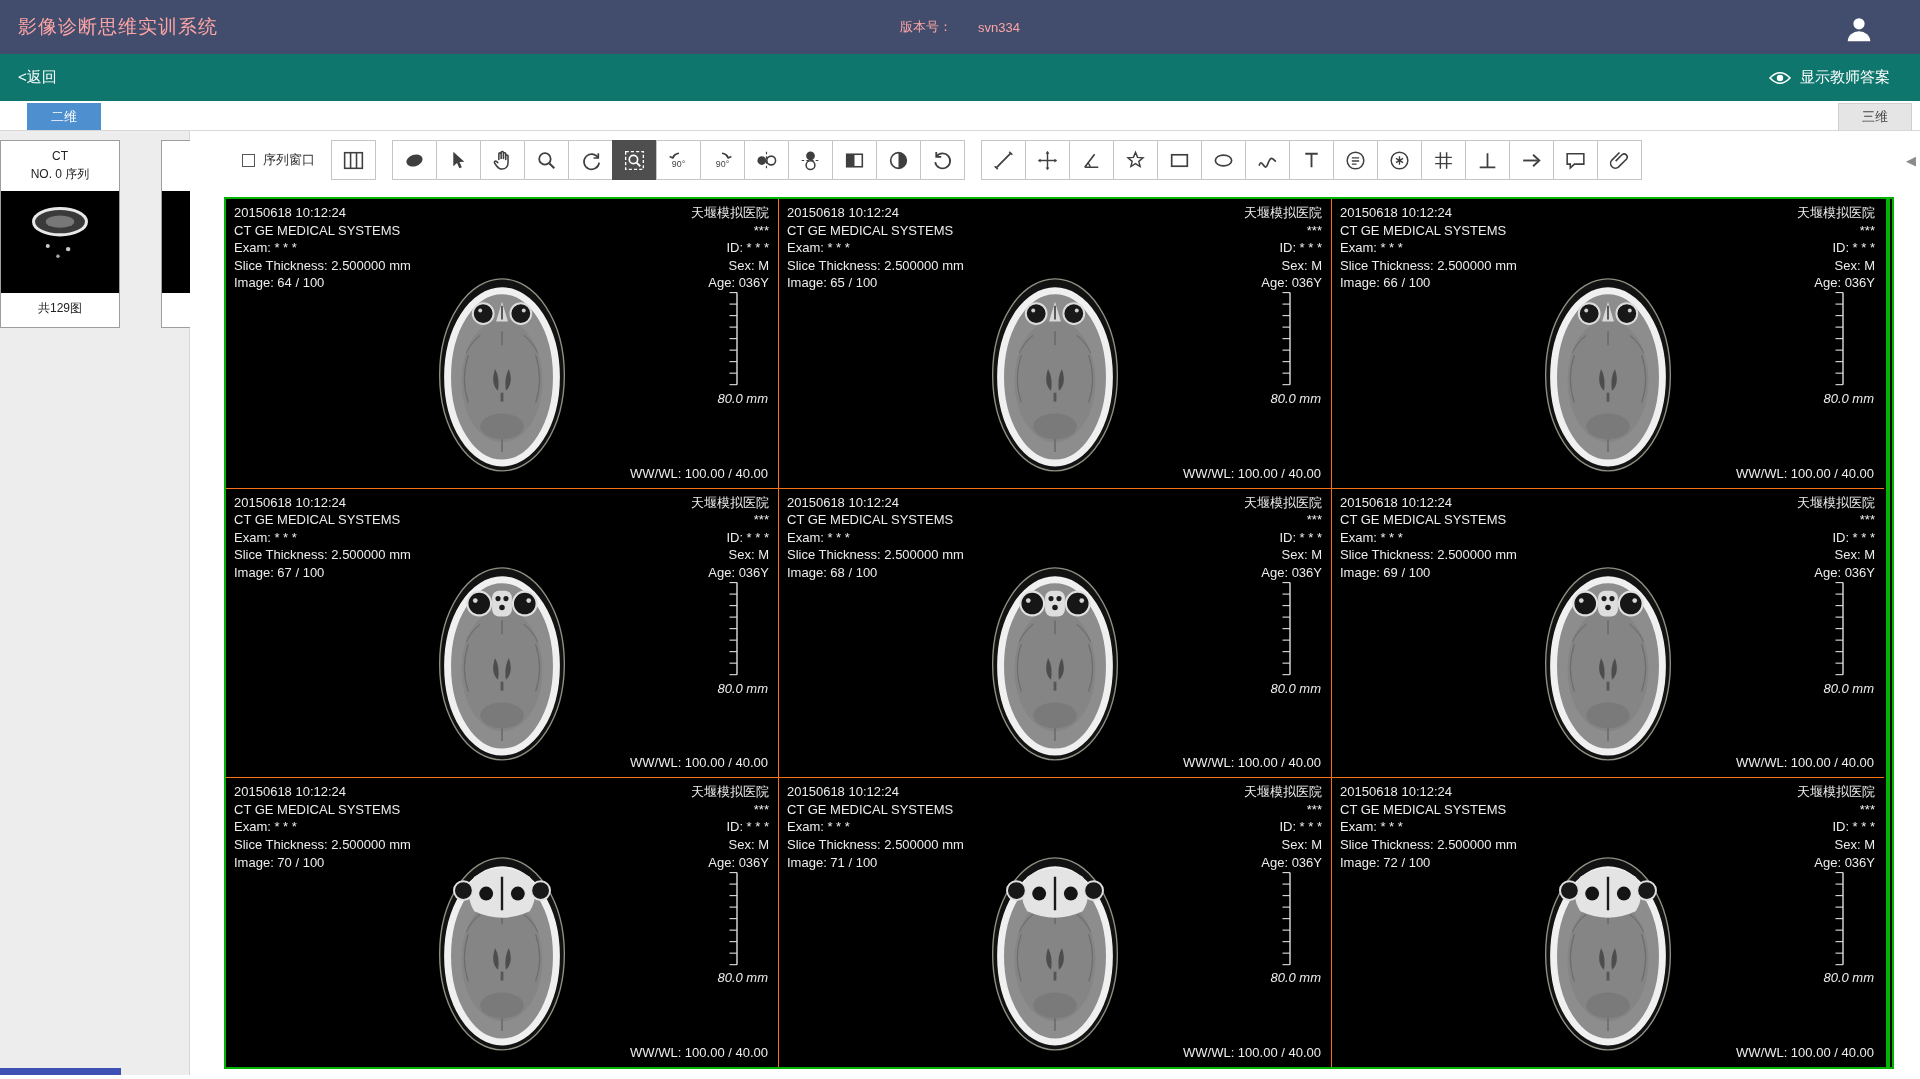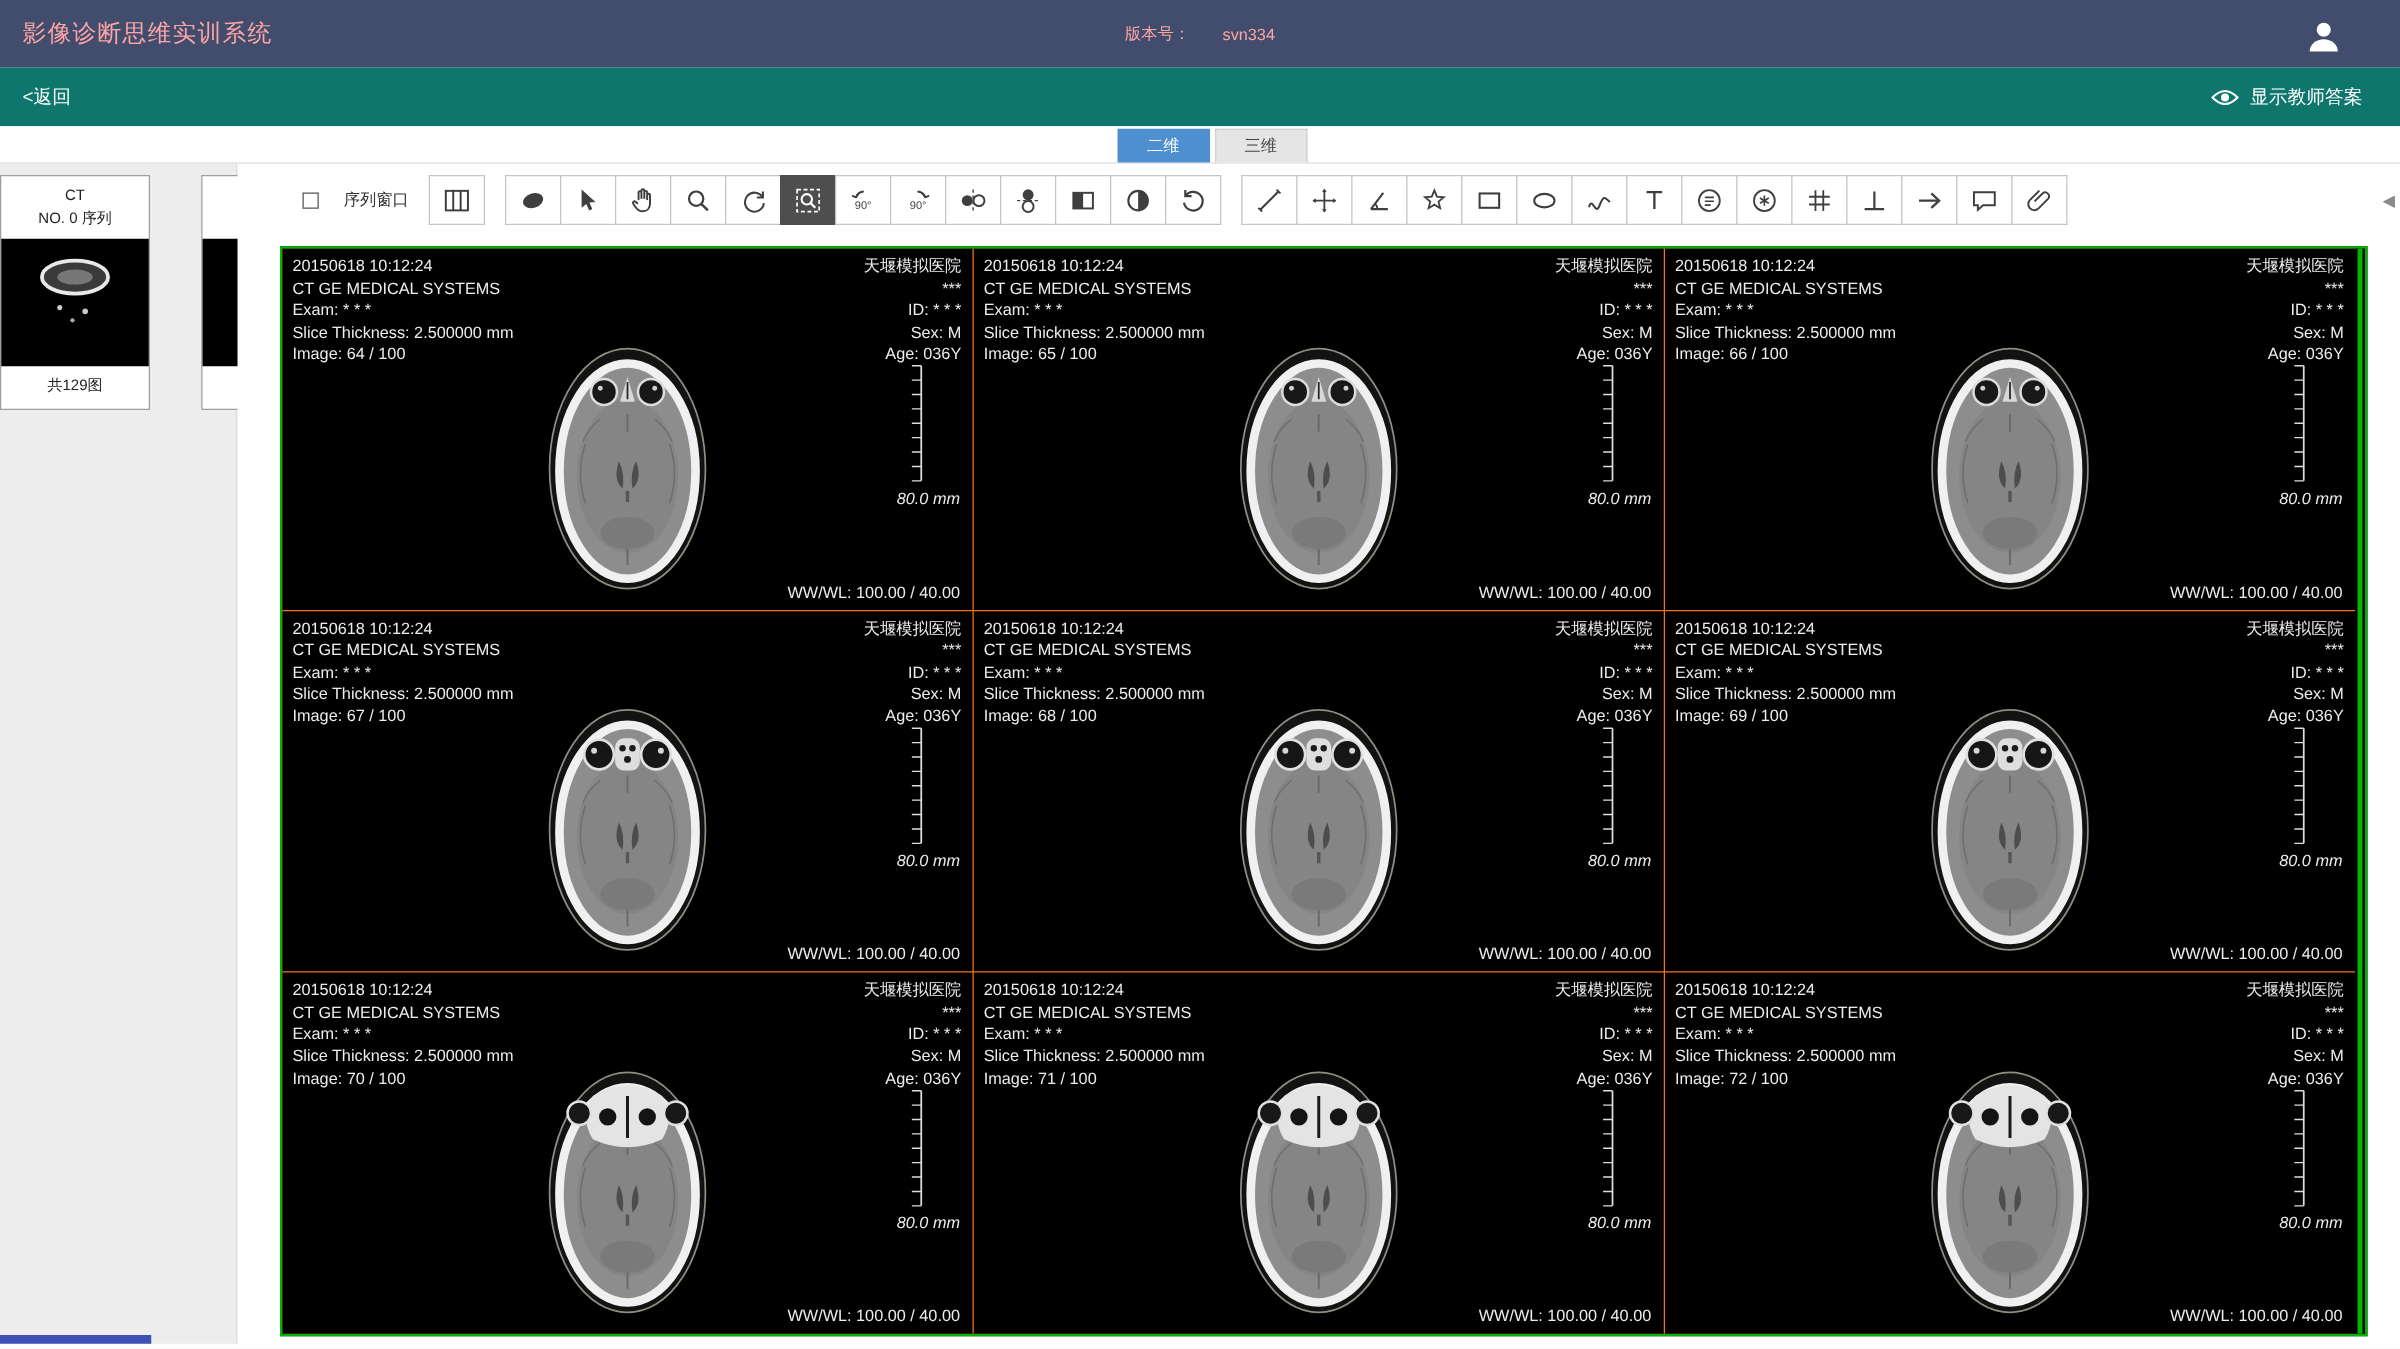--- a/index.html
+++ b/index.html
@@ -11,21 +11,21 @@
   .header .title { font-size:19px; padding-left:18px; letter-spacing:1px; }
   .header .version { position:absolute; left:50%; transform:translateX(-50%); font-size:13px; display:flex; gap:26px; align-items:center; }
   .header .avatar { position:absolute; right:46px; top:14px; width:30px; height:30px; }
 
   
   .nav { height:47px; background:#0f766e; color:#fff; display:flex; align-items:center; justify-content:space-between; padding:0 30px 0 18px; }
   .nav .back { font-size:15px; cursor:pointer; }
   .nav .answer { display:flex; align-items:center; gap:8px; font-size:15px; cursor:pointer; }
 
   
-  .tabstrip { height:30px; background:#fff; border-bottom:1px solid #d8d8d8; display:flex; justify-content:center; align-items:flex-end; padding-right:8px; gap:4px;padding-left:27px; }
+  .tabstrip { height:30px; background:#fff; border-bottom:1px solid #d8d8d8; display:flex; justify-content:space-between; align-items:flex-end; padding-right:8px; gap:4px;padding-left:27px; }
   .tab { width:74px; height:27px; display:flex; align-items:center; justify-content:center; font-size:13px; cursor:pointer; }
   .tab.active { background:#4e8fd0; color:#fff; }
   .tab.inactive { background:#e5e5e5; color:#444; border:1px solid #cfcfcf; border-bottom:none; }
 
   
   .content { display:flex; height:944px; }
 
   
   .sidebar { width:190px; background:#ededed; border-right:1px solid #d6d6d6; position:relative; flex-shrink:0; }
   .cards { padding-top:9px; display:flex; gap:41px; align-items:center; }
@@ -37,21 +37,21 @@
   .card .thumb svg { width:100%; height:100%; display:block; }
   .card .count { font-size:12px; }
   .card .check { position:absolute; top:5px; right:5px; width:19px; height:19px; color:#8a8a8a; }
   .card.selected .check { color:#e0e0e0; }
   .card .check svg { width:100%; height:100%; }
   .sidebar-scroll { position:absolute; bottom:0; left:0; width:121px; height:7px; background:#3f51b5; }
 
   
   .main { flex:1; display:flex; flex-direction:column; background:#fff; position:relative; min-width:0; }
   .toolbar { height:58px; display:flex; align-items:center; padding-left:52px; gap:16px; }
-  .series-window { display:flex; align-items:center; gap:20px; font-size:13px; color:#333; cursor:pointer; }
+  .series-window { display:flex; align-items:center; gap:8px; font-size:13px; color:#333; cursor:pointer; }
   .cb { width:13px; height:13px; border:1px solid #555; background:#fff; display:inline-block; }
   .tool-group { display:flex; }
   .tool { width:45px; height:40px; background:#fff; border:1px solid #c4c4c4; display:flex; align-items:center; justify-content:center; margin-left:-1px; cursor:pointer; color:#3f3f3f; padding:0; }
   .tool:first-child { margin-left:0; }
   .tool svg { width:25px; height:25px; }
   .tool.active { background:#4e4e4e; border-color:#4e4e4e; color:#fff; }
   .collapse { position:absolute; right:4px; top:22px; font-size:13px; color:#8a8a8a; cursor:pointer; }
 
   
   .grid-wrap { flex:1; margin:8px 26px 6px 34px; border:2px solid #00b400; position:relative; background:#000; min-height:0; }

